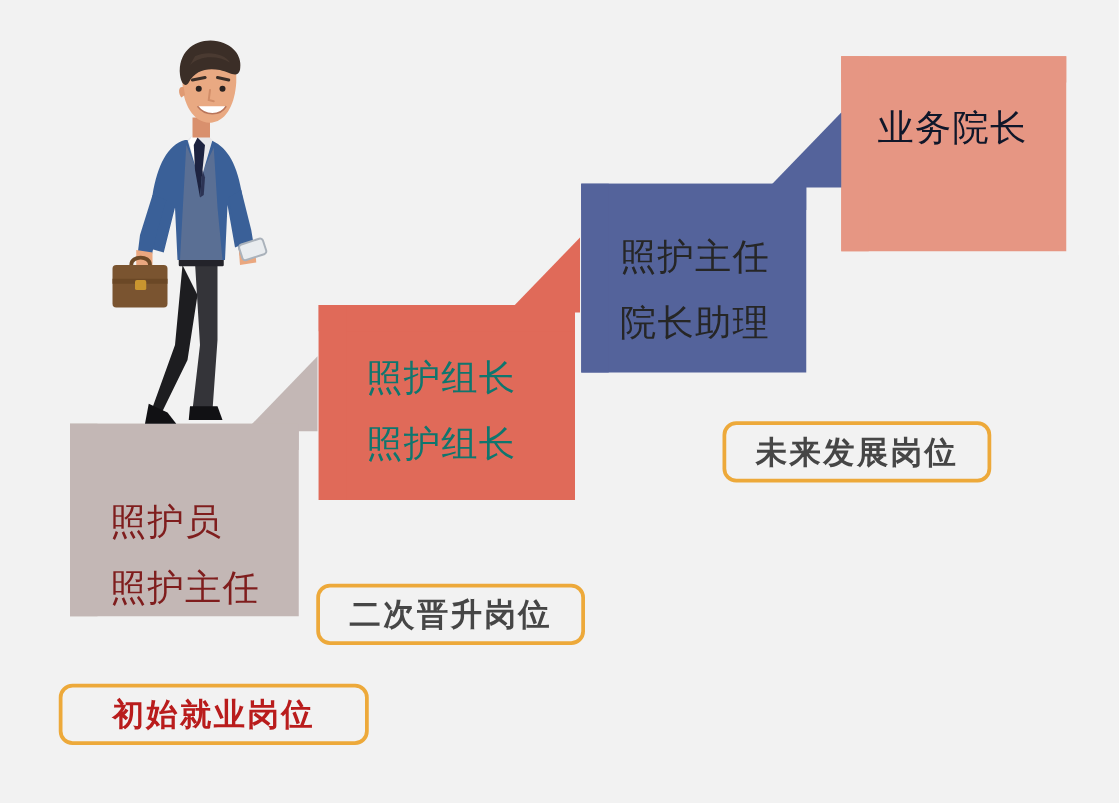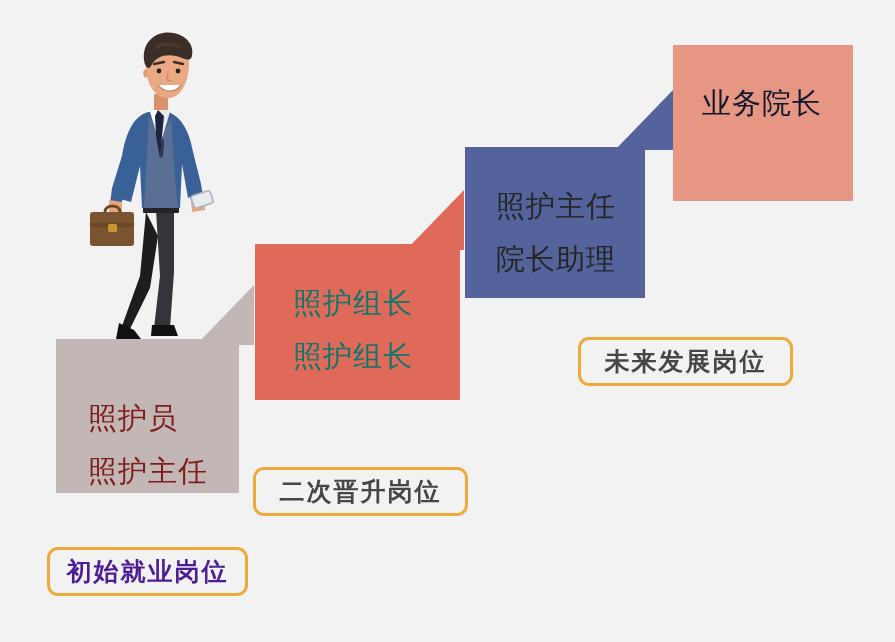--- a/index.html
+++ b/index.html
@@ -115,21 +115,21 @@
 
   <div class="step" style="left:56px; top:339px; width:183px; height:154px; background:#c3b7b5;">
     <div class="bar" style="width:183px;"></div>
     <div class="riser" style="height:154px;"></div>
   </div>
   <div class="step-text" style="left: 88px; top: 392px; color: #7f1d1d;">
     <div>照护员</div>
     <div>照护主任</div>
   </div>
 
-  <div class="badge" style="left: 47px; top: 547px; width: 201px; height: 49px; border-color: rgb(237, 169, 58); color: #4c1d95; background: rgb(242, 242, 242);">
+  <div class="badge" style="left: 47px; top: 547px; width: 248px; height: 49px; border-color: rgb(237, 169, 58); color: #b91c1c; background: rgb(242, 242, 242);">
     <span>初始就业岗位</span>
   </div>
 
   <div class="badge" style="left: 253px; top: 431px; width: 215px; height: 49px; border-color: rgb(237, 169, 58); color: rgb(70, 70, 70); background: rgb(242, 242, 242); margin-top: 36px;">
     <span>二次晋升岗位</span>
   </div>
 
   <div class="badge" style="left: 578px; top: 337px; width: 215px; height: 49px; border-color: rgb(237, 169, 58); color: rgb(70, 70, 70); background: rgb(242, 242, 242);">
     <span>未来发展岗位</span>
   </div>

